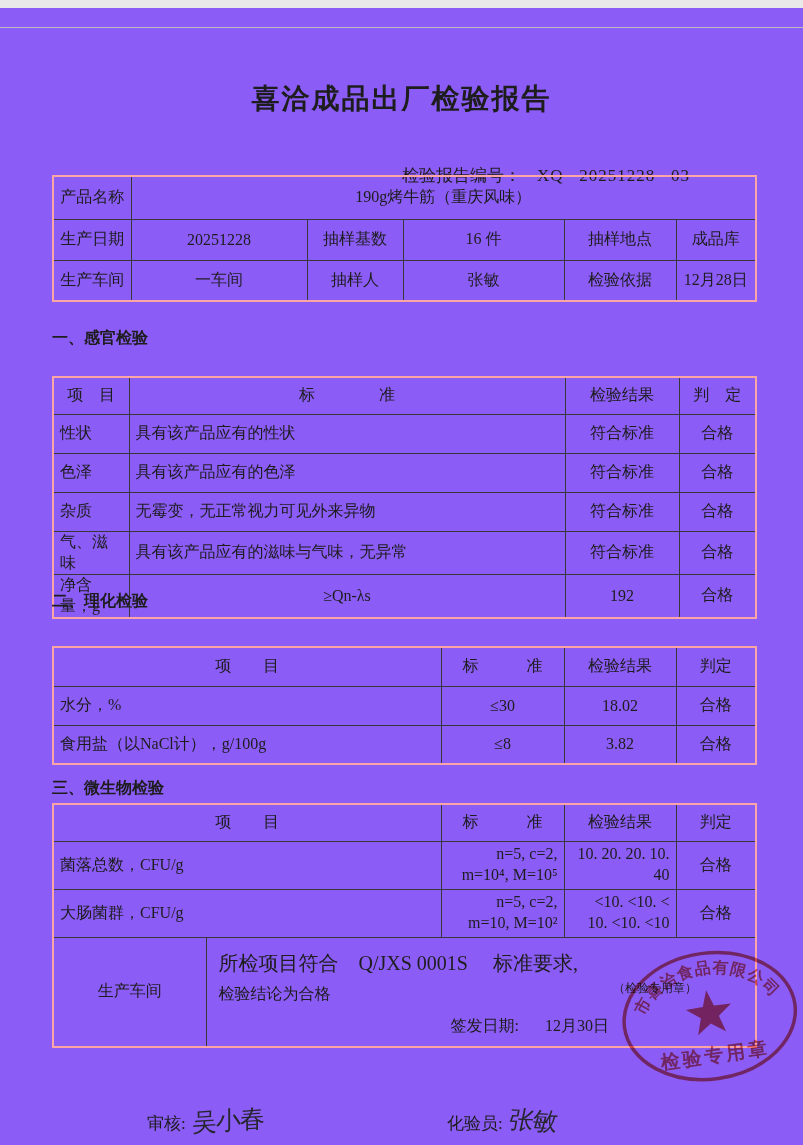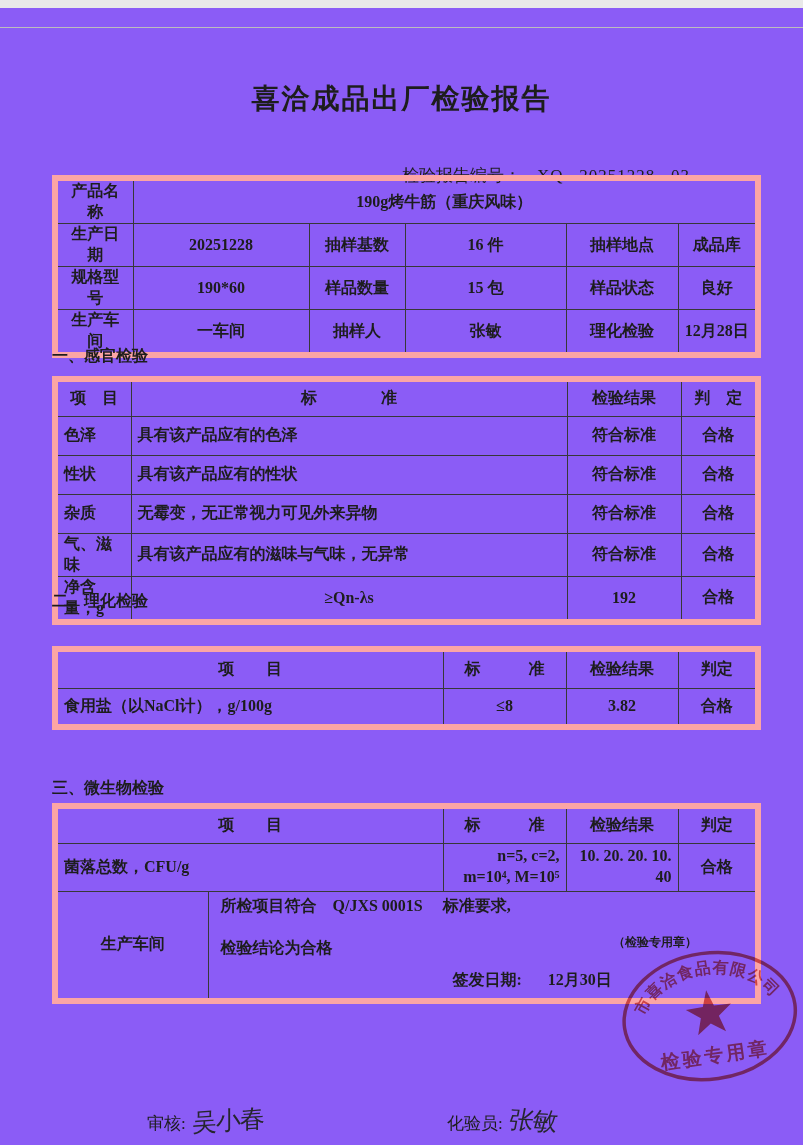--- a/index.html
+++ b/index.html
@@ -7,29 +7,29 @@
     position:relative;width:803px;height:1145px;margin:8px auto;
     background:#8b5cf6;overflow:hidden;
     font-family:"Liberation Serif","DejaVu Serif",serif;color:#1d1d1d;
   }
   .scanline{position:absolute;left:0;top:19px;width:803px;height:1px;background:#bdbdbd;}
   .title{position:absolute;left:0;top:72px;width:803px;text-align:center;
     font-family:"Liberation Sans","DejaVu Sans",sans-serif;font-weight:bold;font-size:28px;letter-spacing:2px;}
   .report-line{position:absolute;left:385px;top:136px;font-size:17px;white-space:pre;}
   .report-line .val{margin-left:16px;letter-spacing:1px;text-align:right;}
   table.tbl{position:absolute;left:52px;border-collapse:collapse;table-layout:fixed;width:703px;
-    border:6px solid #fca5a5;font-weight:bold;}
+    border:2px solid #fca5a5;}
   table.tbl td{border:1px solid #383838;font-size:16px;padding:0 6px;overflow:hidden;}
   .c{text-align:center;}
   .l{text-align:left;padding-left:6px;}
   .heading{position:absolute;left:52px;font-family:"Liberation Sans","DejaVu Sans",sans-serif;
     font-weight:bold;font-size:16px;}
   .small2{font-size:15px;line-height:1.3;text-align:right;}
   .concl-cell{position:relative;padding:0;}
-  .concl-l1{position:absolute;left:12px;top:4px;font-size:16px;white-space:pre;}
+  .concl-l1{position:absolute;left:12px;top:12px;font-size:20px;white-space:pre;}
   .concl-l2{position:absolute;left:12px;top:46px;font-size:16px;}
   .concl-note{position:absolute;right:58px;top:42px;font-size:12px;}
   .concl-issue{position:absolute;left:244px;top:78px;font-size:16px;}
   .concl-issue .iv{margin-left:26px;text-align:right;}
   .sig-row{position:absolute;top:1092px;left:0;width:803px;height:50px;font-size:17px;}
   .sig{position:absolute;top:4px;}
   .sig.reviewer{left:147px;}
   .sig.tester{left:447px;}
   .hand{display:inline-block;font-size:25px;transform:rotate(-4deg) skewX(-4deg);
     margin-left:6px;color:#26262e;letter-spacing:-1px;}
@@ -65,63 +65,55 @@
     </tr>
     <tr style="height:41px">
       <td class="c">生产日期</td>
       <td class="c">20251228</td>
       <td class="c">抽样基数</td>
       <td class="c">16 件</td>
       <td class="c">抽样地点</td>
       <td class="c">成品库</td>
     </tr>
     <tr style="height:41px">
-      <td class="c">规格型号</td>
-      <td class="c">190*60</td>
-      <td class="c">样品数量</td>
-      <td class="c">15 包</td>
-      <td class="c">样品状态</td>
-      <td class="c">良好</td>
-    </tr>
-    <tr style="height:41px">
       <td class="c">生产车间</td>
       <td class="c">一车间</td>
       <td class="c">抽样人</td>
       <td class="c">张敏</td>
-      <td class="c">理化检验</td>
+      <td class="c">检验依据</td>
       <td class="c">12月28日</td>
     </tr>
   </tbody>
     </table>
 
-  <div class="heading" style="top:338px;font-family:Liberation Mono, monospace;">一、感官检验</div>
+  <div class="heading" style="top:320px;font-family:Liberation Mono, monospace;">一、感官检验</div>
 
   <table class="tbl" style="top:368px;">
     <colgroup>
         <col style="width:76px">
         <col style="width:436px">
         <col style="width:114px">
         <col style="width:77px">
       </colgroup>
     <tbody>
         <tr style="height:37px">
       <td class="c">项　目</td>
       <td class="c">标　　　　准</td>
       <td class="c">检验结果</td>
       <td class="c">判　定</td>
     </tr>
     <tr style="height:39px">
+      <td class="l">性状</td>
+      <td class="l">具有该产品应有的性状</td>
+      <td class="c">符合标准</td>
+      <td class="c">合格</td>
+    </tr>
+    <tr style="height:39px">
       <td class="l">色泽</td>
       <td class="l">具有该产品应有的色泽</td>
-      <td class="c">符合标准</td>
-      <td class="c">合格</td>
-    </tr>
-    <tr style="height:39px">
-      <td class="l">性状</td>
-      <td class="l">具有该产品应有的性状</td>
       <td class="c">符合标准</td>
       <td class="c">合格</td>
     </tr>
     <tr style="height:39px">
       <td class="l">杂质</td>
       <td class="l">无霉变，无正常视力可见外来异物</td>
       <td class="c">符合标准</td>
       <td class="c">合格</td>
     </tr>
     <tr style="height:39px">
@@ -149,20 +141,26 @@
         <col style="width:80px">
       </colgroup>
     <tbody>
         <tr style="height:39px">
       <td class="c">项　　目</td>
       <td class="c">标　　　准</td>
       <td class="c">检验结果</td>
       <td class="c">判定</td>
     </tr>
     <tr style="height:39px">
+      <td class="l">水分，%</td>
+      <td class="c">≤30</td>
+      <td class="c">18.02</td>
+      <td class="c">合格</td>
+    </tr>
+    <tr style="height:39px">
       <td class="l">食用盐（以NaCl计），g/100g</td>
       <td class="c">≤8</td>
       <td class="c">3.82</td>
       <td class="c">合格</td>
     </tr>
   </tbody>
     </table>
 
   <div class="heading" style="top:770px;">三、微生物检验</div>
 
@@ -183,20 +181,32 @@
     </tr>
     <tr style="height:48px">
       <td class="l" colspan="2">菌落总数，CFU/g</td>
       <td class="small2">
         <div>n=5, c=2,</div>
         <div>m=10⁴, M=10⁵</div>
       </td>
       <td class="small2">
         <div>10. 20. 20. 10. 40</div>
         <div></div>
+      </td>
+      <td class="c">合格</td>
+    </tr>
+    <tr style="height:48px">
+      <td class="l" colspan="2">大肠菌群，CFU/g</td>
+      <td class="small2">
+        <div>n=5, c=2,</div>
+        <div>m=10, M=10²</div>
+      </td>
+      <td class="small2">
+        <div>&lt;10. &lt;10. &lt;</div>
+        <div>10. &lt;10. &lt;10</div>
       </td>
       <td class="c">合格</td>
     </tr>
     <tr style="height:110px">
       <td class="c">生产车间</td>
       <td class="concl-cell" colspan="4">
         <div class="concl-l1">所检项目符合　Q/JXS 0001S　 标准要求,</div>
         <div class="concl-l2">检验结论为合格</div>
         <div class="concl-note">（检验专用章）</div>
         <div class="concl-issue">

